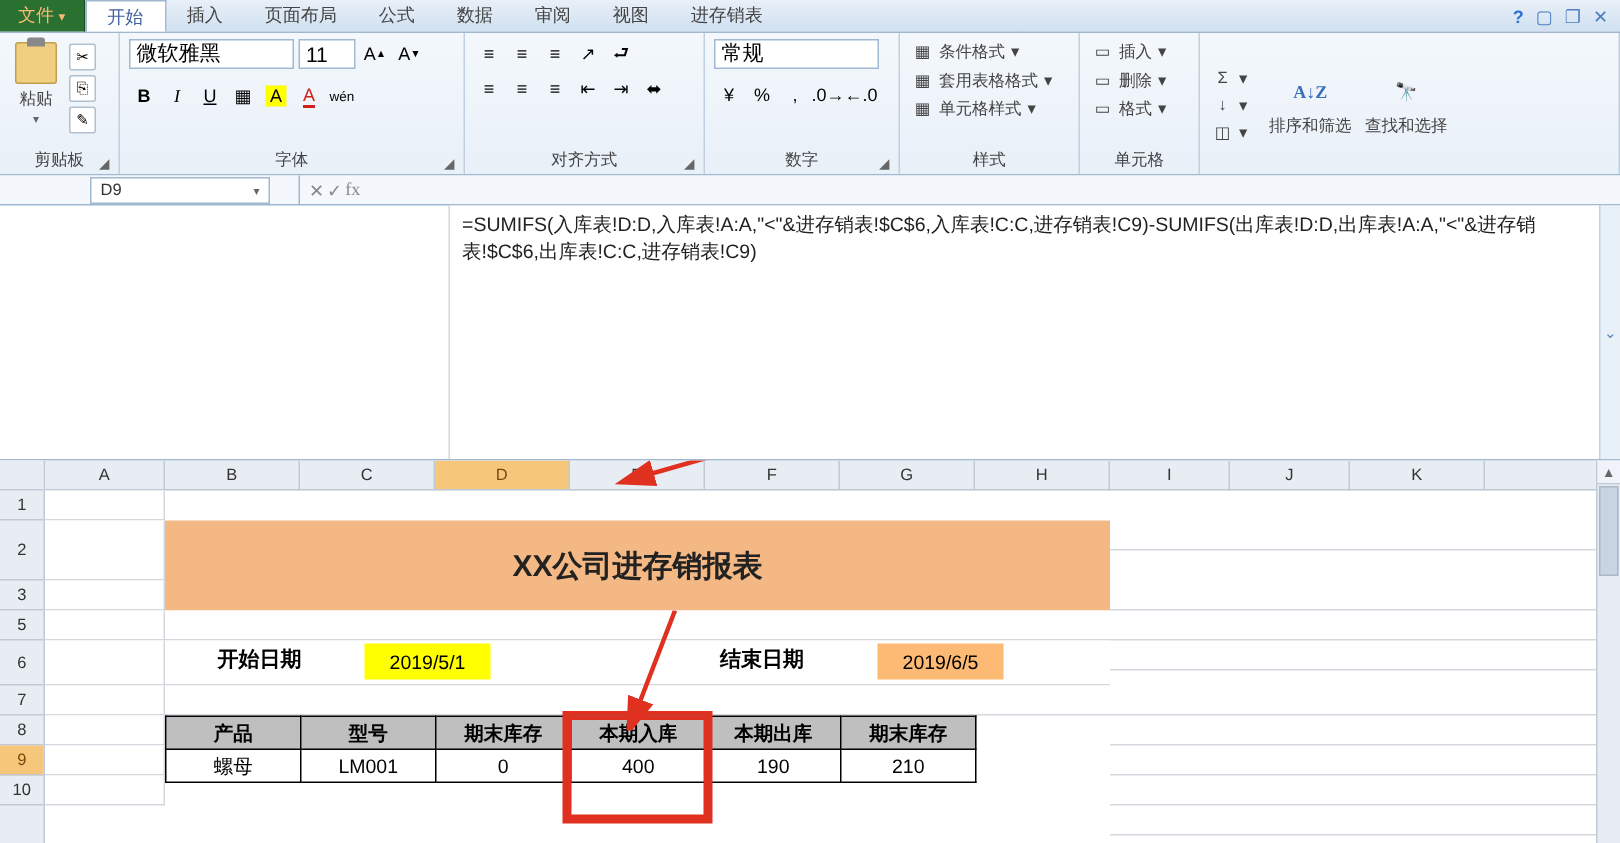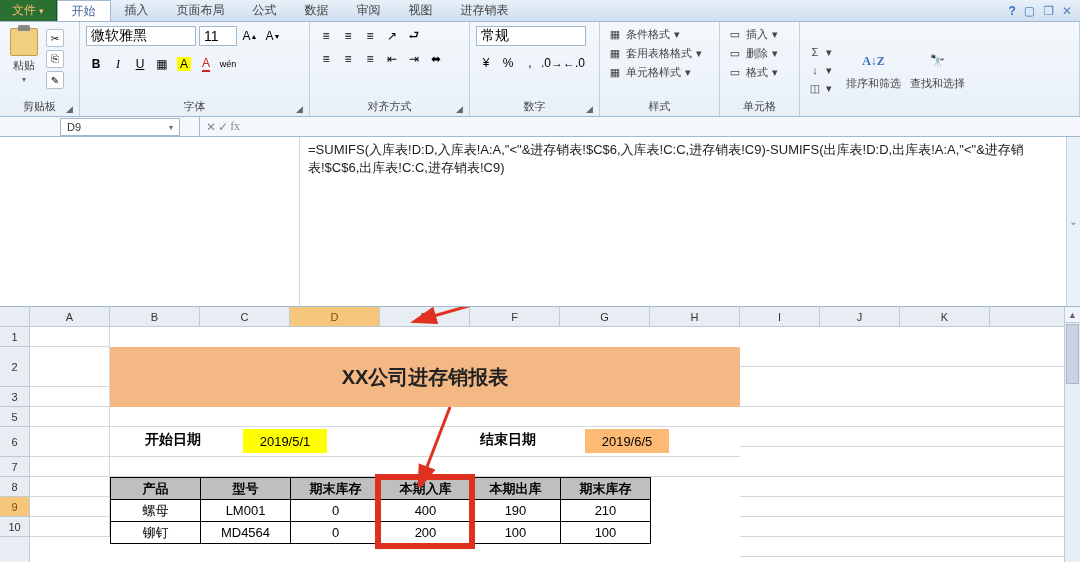--- a/index.html
+++ b/index.html
@@ -368,28 +368,20 @@
                 <th>期末库存</th>
           </tr>
           <tr>
             <td>螺母</td>
                 <td>LM001</td>
                 <td>0</td>
                 <td>400</td>
                 <td>190</td>
                 <td>210</td>
           </tr>
-          <tr>
-            <td>铆钉</td>
-                <td>MD4564</td>
-                <td>0</td>
-                <td>200</td>
-                <td>100</td>
-                <td>100</td>
-          </tr>
         </tbody>
           </table>
       </div>
 
       <div class="red-box a"></div>
       <div class="red-box b"></div>
 
       <svg class="arrow" style="left:380px; top:-130px; width:400px; height:300px;">
         <defs>
             <marker id="ah" markerWidth="10" markerHeight="10" refX="2" refY="3" orient="auto">

